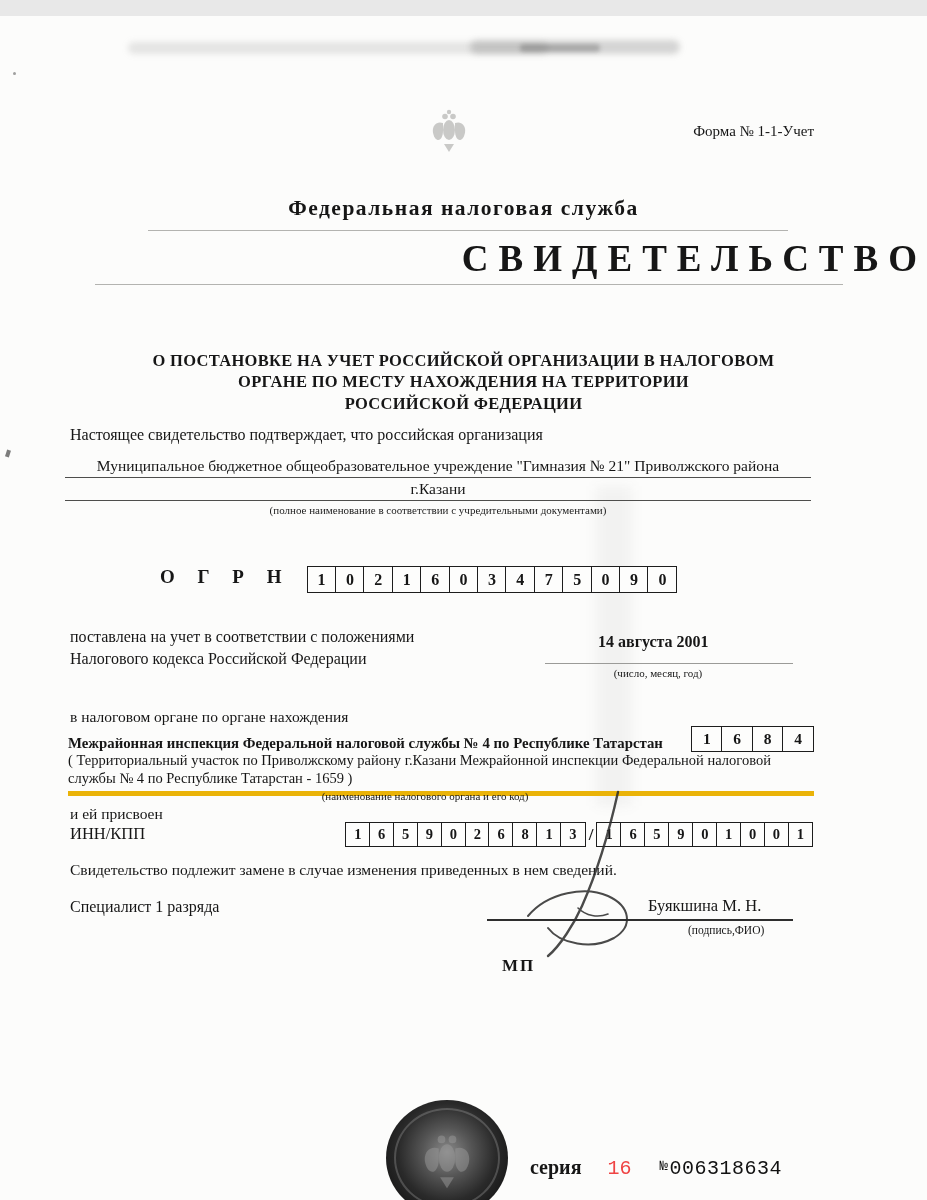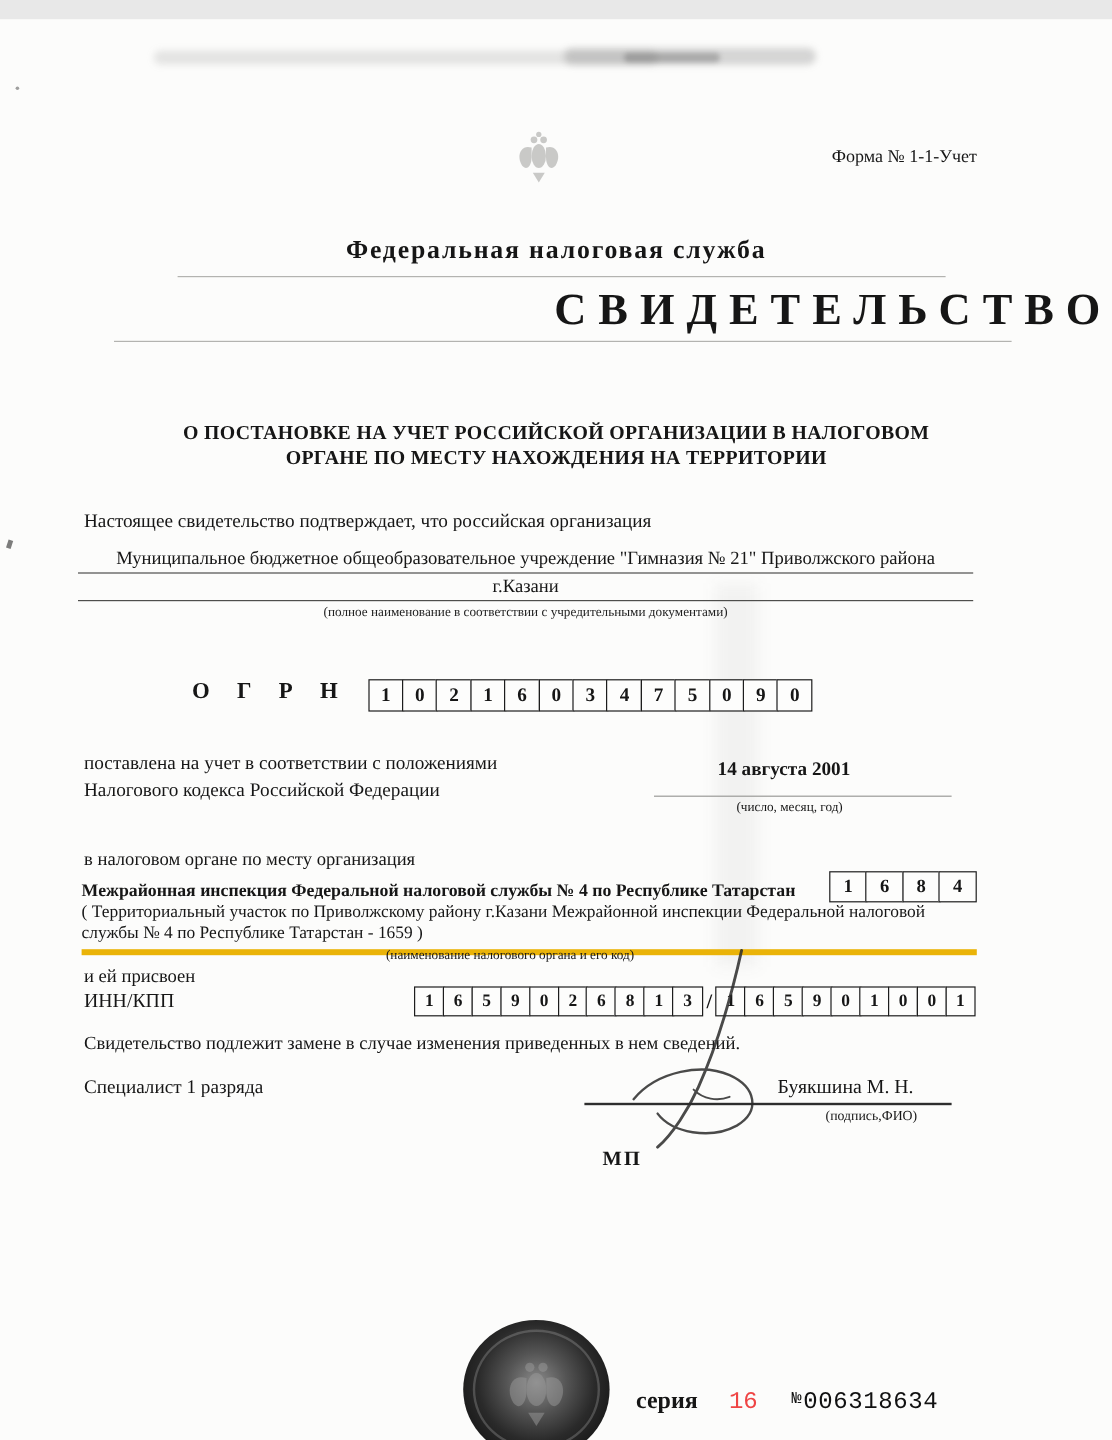--- a/index.html
+++ b/index.html
@@ -125,20 +125,21 @@
 
   <div class="agency">Федеральная налоговая служба</div>
   <div class="rule rule-agency"></div>
 
   <div class="doc-title">СВИДЕТЕЛЬСТВО</div>
   <div class="rule rule-title"></div>
 
   <div class="subtitle">
     <div>О ПОСТАНОВКЕ НА УЧЕТ РОССИЙСКОЙ ОРГАНИЗАЦИИ В НАЛОГОВОМ</div>
     <div>ОРГАНЕ ПО МЕСТУ НАХОЖДЕНИЯ НА ТЕРРИТОРИИ</div>
+    <div>РОССИЙСКОЙ ФЕДЕРАЦИИ</div>
   </div>
 
   <div class="intro">Настоящее свидетельство подтверждает, что российская организация</div>
 
   <div class="org-block">
     <div class="org-line">Муниципальное бюджетное общеобразовательное учреждение "Гимназия № 21" Приволжского района</div>
     <div class="org-line">г.Казани</div>
     <div class="org-caption">(полное наименование в соответствии с учредительными документами)</div>
   </div>
 
@@ -162,21 +163,21 @@
   </div>
 
   <div class="reg-lines">
     <div>поставлена на учет в соответствии с положениями</div>
     <div>Налогового кодекса Российской Федерации</div>
   </div>
   <div class="reg-date">14 августа 2001</div>
   <div class="date-line"></div>
   <div class="date-caption">(число, месяц, год)</div>
 
-  <div class="tax-intro">в налоговом органе по месту организация</div>
+  <div class="tax-intro">в налоговом органе по органе нахождения</div>
 
   <div class="tax-row">
     <span class="tax-name">Межрайонная инспекция Федеральной налоговой службы № 4 по Республике Татарстан</span>
     <span class="cells">
       <span class="cell code-cell">1</span>
       <span class="cell code-cell">6</span>
       <span class="cell code-cell">8</span>
       <span class="cell code-cell">4</span>
     </span>
   </div>

